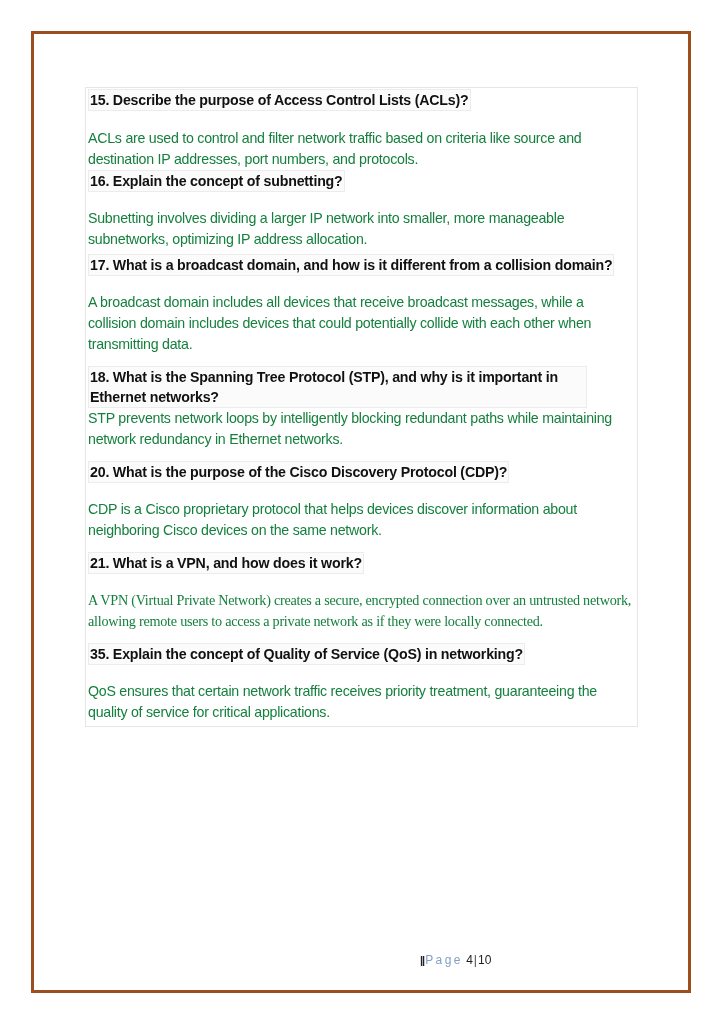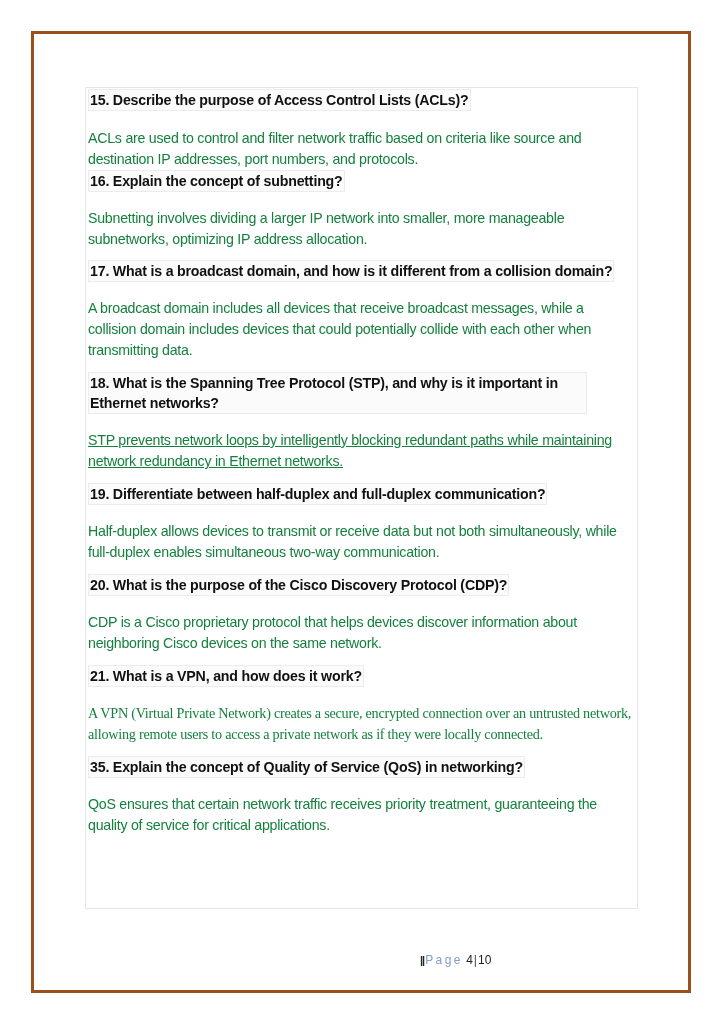--- a/index.html
+++ b/index.html
@@ -21,21 +21,21 @@
       width: 660px;
       height: 962px;
       border: 3px solid #9a4f1c;
       box-sizing: border-box;
     }
     .content-box {
       position: absolute;
       left: 85px;
       top: 87px;
       width: 553px;
-      height: 822px;
+      height: 640px;
       border: 1px solid #e6e6e6;
       box-sizing: border-box;
       padding: 0 0 0 2px;
     }
     .qa {
       margin: 0;
     }
     .question {
       display: inline-block;
       font-family: "Liberation Sans", sans-serif;
@@ -95,34 +95,30 @@
   <div class="qa" style="margin-top:1px;">
     <div class="question">15. Describe the purpose of Access Control Lists (ACLs)?</div>
     <p class="answer" style="margin-top:17px;">ACLs are used to control and filter network traffic based on criteria like source and destination IP addresses, port numbers, and protocols.</p>
   </div>
 
   <div class="qa" style="margin-top:0;">
     <div class="question">16. Explain the concept of subnetting?</div>
     <p class="answer" style="margin-top:16px;">Subnetting involves dividing a larger IP network into smaller, more manageable subnetworks, optimizing IP address allocation.</p>
   </div>
 
-  <div class="qa" style="margin-top:10px;">
+  <div class="qa" style="margin-top:4px;">
     <div class="question">17. What is a broadcast domain, and how is it different from a collision domain?</div>
     <p class="answer" style="margin-top:16px;">A broadcast domain includes all devices that receive broadcast messages, while a collision domain includes devices that could potentially collide with each other when transmitting data.</p>
   </div>
 
   <div class="qa" style="margin-top:11px;">
     <div class="question" style="max-width:495px;">18. What is the Spanning Tree Protocol (STP), and why is it important in Ethernet networks?</div>
-    <p class="answer" style="margin-top:16px;text-decoration:underline;">STP prevents network loops by intelligently blocking redundant paths while maintaining network redundancy in Ethernet networks.</p>
+    <p class="answer" style="margin-top:0;">STP prevents network loops by intelligently blocking redundant paths while maintaining network redundancy in Ethernet networks.</p>
   </div>
 
-  <div class="qa" style="margin-top:11px;">
-    <div class="question">19. Differentiate between half-duplex and full-duplex communication?</div>
-    <p class="answer" style="margin-top:16px;">Half-duplex allows devices to transmit or receive data but not both simultaneously, while full-duplex enables simultaneous two-way communication.</p>
-  </div>
 
   <div class="qa" style="margin-top:11px;">
     <div class="question">20. What is the purpose of the Cisco Discovery Protocol (CDP)?</div>
     <p class="answer" style="margin-top:16px;">CDP is a Cisco proprietary protocol that helps devices discover information about neighboring Cisco devices on the same network.</p>
   </div>
 
   <div class="qa" style="margin-top:11px;">
     <div class="question">21. What is a VPN, and how does it work?</div>
     <p class="answer" style="margin-top:16px;font-family:Liberation Serif, serif;">A VPN (Virtual Private Network) creates a secure, encrypted connection over an untrusted network, allowing remote users to access a private network as if they were locally connected.</p>
   </div>

